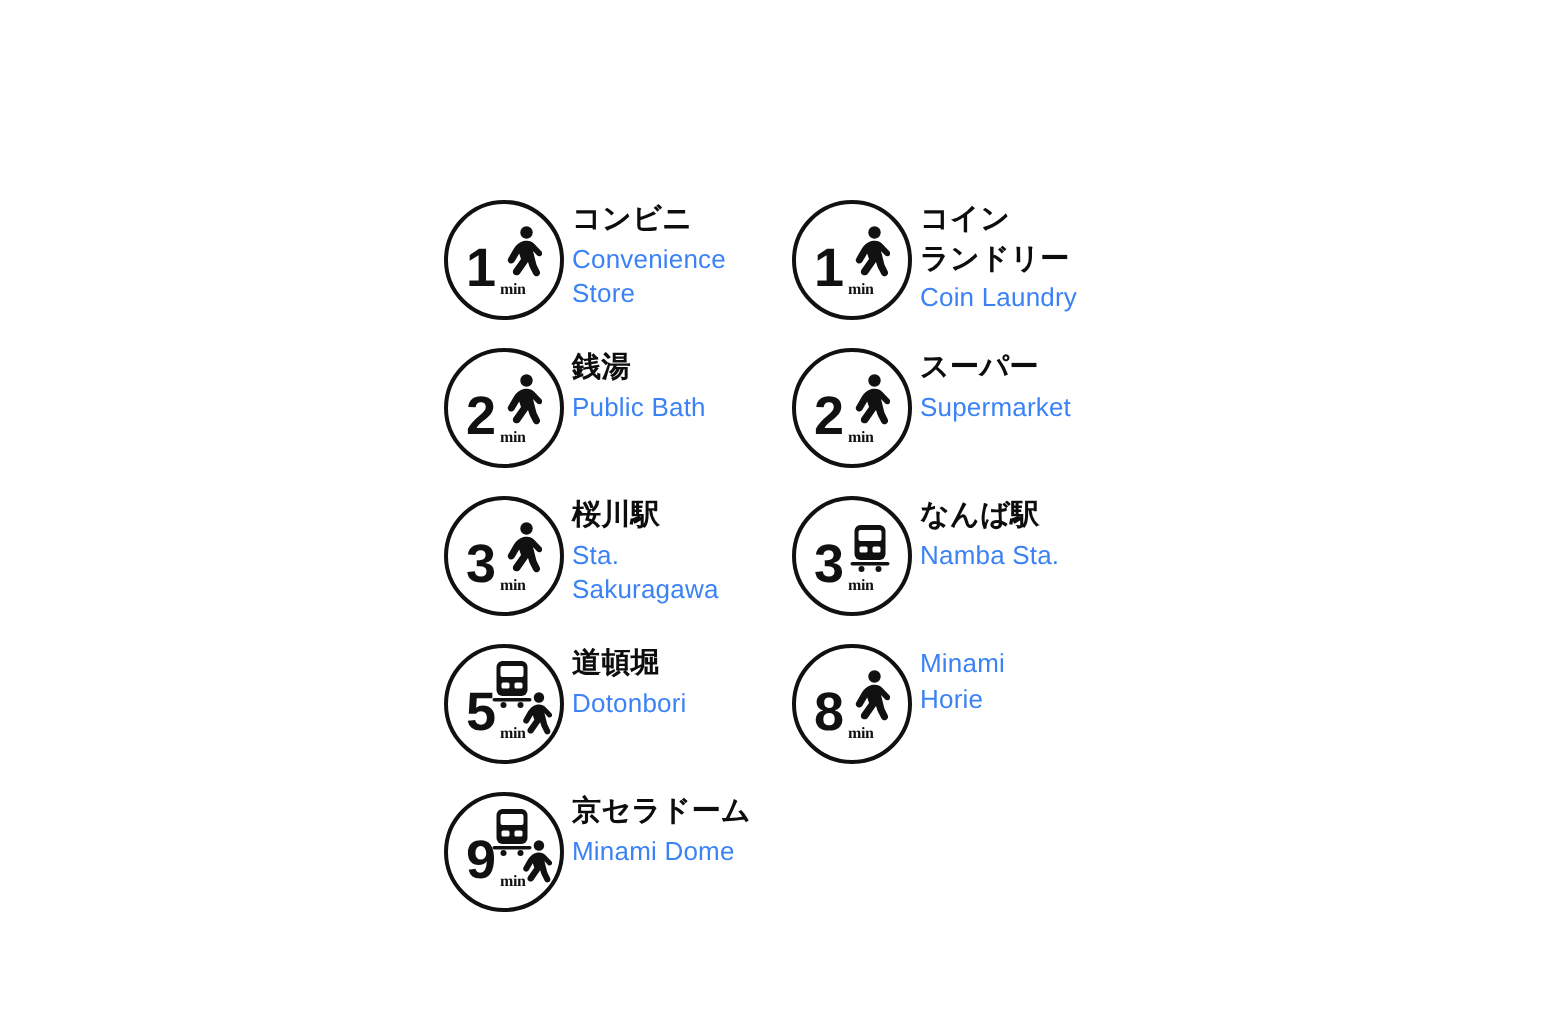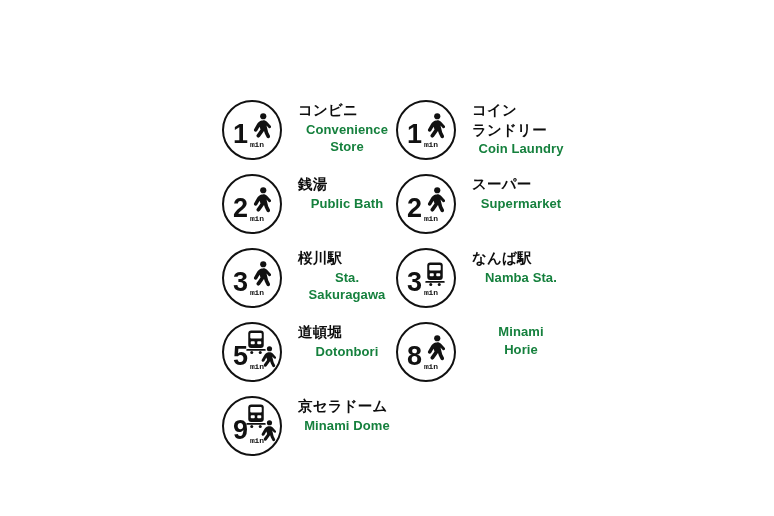--- a/index.html
+++ b/index.html
@@ -72,21 +72,21 @@
     font-weight: bold;
     line-height: 1;
     color: #111111;
     letter-spacing: -0.5px;
   }
 
   .minlabel {
     position: absolute;
     left: 26px;
     bottom: 9px;
-    font-family: Liberation Mono, monospace;
+    font-family: Liberation Serif, serif;
     font-size: 8px;
     font-weight: bold;
     line-height: 1;
     color: #111111;
     letter-spacing: -0.2px;
   }
 
   
   .pict {
     position: absolute;
@@ -115,42 +115,41 @@
   }
   .pict.walk-combo {
     right: 4px;
     top: 22px;
     width: 16px;
     height: 22px;
   }
 
   
   .labels {
-    margin-left: 16px;
+    margin-left: 4px;
     padding-top: 1px;
     width: 102px;
   }
   .jp {
     font-family: "DejaVu Sans", "Liberation Sans", sans-serif;
     font-size: 14.5px;
     font-weight: bold;
     color: #0d0d0d;
     line-height: 1.35;
     letter-spacing: 0.2px;
     white-space: nowrap;
   }
   .en {
     font-family: "Liberation Sans", "DejaVu Sans", sans-serif;
     font-size: 13px;
-    font-weight: bold;
-    color: #15803d;
+    font-weight: normal;
+    color: #3b82f6;
     line-height: 1.28;
     letter-spacing: 0.1px;
     margin-top: 1px;
-    text-align: center;
   }
 </style>
 </head>
 <body>
 
 <div id="board">
   <div class="grid" id="grid">
       <div class="row">
         <div class="entry">
           <div class="badge">

